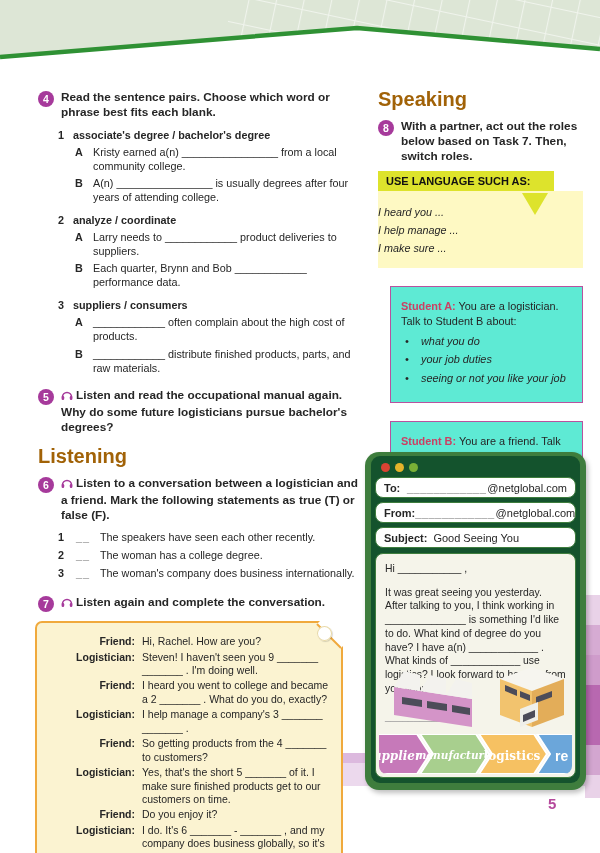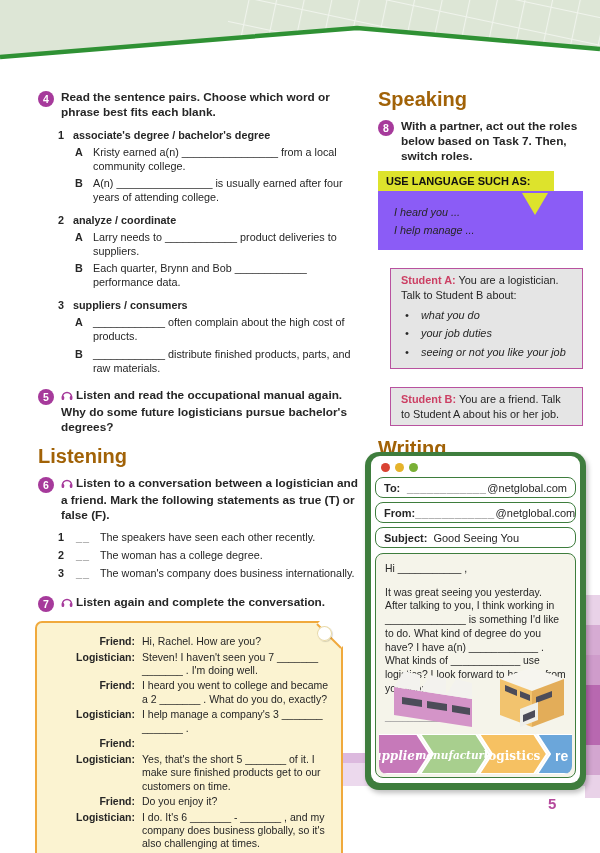--- a/index.html
+++ b/index.html
@@ -44,37 +44,37 @@
                  transform:rotate(45deg);border-bottom:2px solid #f0a93c;}
   .convo .hole{position:absolute;top:3px;right:9px;width:15px;height:15px;border-radius:50%;
                background:#fff;box-shadow:inset 0 0 0 1px #e8d9a8, 1px 1px 1px rgba(0,0,0,.15);}
   .dlg-row{display:flex;gap:7px;font-size:10.5px;line-height:1.26;margin:2.5px 0;}
   .dlg-row .spk{flex:0 0 92px;text-align:right;font-weight:bold;}
   .dlg-row .txt{flex:1;}
   
   .usebox{position:relative;margin:6px 0 12px 0;}
   .usebox .hdr{display:inline-block;width:86%;background:#dde32c;color:#111;
                font-weight:bold;font-size:11px;padding:4px 8px;box-sizing:border-box;}
-  .usebox .bodyp{background:#8b5cf6;padding:9px 10px 8px 16px;font-size:10.8px;font-style:italic;}
+  .usebox .bodyp{background:#fef9c3;padding:9px 10px 8px 0;font-size:10.8px;font-style:italic;}
   .usebox .bodyp div{margin:6px 0;}
   .usebox .tri{position:absolute;top:22px;left:70%;width:0;height:0;
                border-left:13px solid transparent;border-right:13px solid transparent;
                border-top:22px solid #dde32c;}
   
-  .student{border:1.6px solid #b8529f;background:#e5e5e5;margin:18px 0 11px 12px;
-           padding:4px 10px;font-size:10.9px;line-height:1.35;}
+  .student{border:1.6px solid #b8529f;background:#5eead4;margin:18px 0 11px 12px;
+           padding:12px 10px;font-size:10.9px;line-height:1.35;}
   .student .lbl{color:#cc3f63;font-weight:bold;}
   .student ul{margin:5px 0 0 0;padding:0;list-style:none;}
   .student li{margin:4px 0;padding-left:20px;position:relative;font-style:italic;}
   .student li::before{content:"\2022";position:absolute;left:4px;}
   
   .email-card{position:absolute;left:365px;top:452px;width:221px;height:338px;z-index:2;
               background:#3e7d3d;border-radius:14px;box-shadow:2px 3px 5px rgba(0,0,0,.25);
               padding:4px 6px 7px 6px;box-sizing:border-box;}
-  .email-inner{position:relative;width:100%;height:100%;background:#ffffff;border-radius:9px;
+  .email-inner{position:relative;width:100%;height:100%;background:#14532d;border-radius:9px;
                padding:3px 3px 4px 3px;box-sizing:border-box;display:flex;flex-direction:column;}
   .dots{display:flex;gap:5px;padding:4px 0 3px 7px;}
   .dot{width:9px;height:9px;border-radius:50%;}
   .field{display:flex;align-items:center;background:#fff;border:1.6px solid #3e7d3d;border-radius:8px;
          padding:2px 8px;margin:2px 1px;font-size:11px;min-height:15px;}
   .field .flab{font-weight:bold;}
   .field .spacer{flex:1;}
   .field .blank{color:#9a9a9a;letter-spacing:.5px;margin-right:1px;}
   .field .val{margin-left:6px;}
   .ebody{flex:1;position:relative;background:#f5f4ea;border:1.6px solid #3e7d3d;border-radius:8px;
@@ -130,21 +130,21 @@
         <div class="pair-head">
           <span>1</span>
           <span>associate's degree / bachelor's degree</span>
         </div>
         <div class="sent">
           <b>A</b>
           <span>Kristy earned a(n) ________________ from a local community college.</span>
         </div>
         <div class="sent">
           <b>B</b>
-          <span>A(n) ________________ is usually earned after four years of attending college.</span>
+          <span>A(n) ________________ is usually degrees after four years of attending college.</span>
         </div>
       </div>
 
       <div class="pair">
         <div class="pair-head">
           <span>2</span>
           <span>analyze / coordinate</span>
         </div>
         <div class="sent">
           <b>A</b>
@@ -227,35 +227,36 @@
     <div class="hole"></div>
     <div>
 
         <div class="dlg-row">
           <span class="spk">Friend:</span>
           <span class="txt">Hi, Rachel. How are you?</span>
         </div>
 
         <div class="dlg-row">
           <span class="spk">Logistician:</span>
-          <span class="txt">Steven! I haven't seen you 7 _______ _______ . I'm doing well.</span>
+          <span class="txt">Steven! I haven't seen you 9 _______ _______ . I'm doing well.</span>
         </div>
 
         <div class="dlg-row">
           <span class="spk">Friend:</span>
           <span class="txt">I heard you went to college and became a 2 _______ . What do you do, exactly?</span>
         </div>
 
         <div class="dlg-row">
           <span class="spk">Logistician:</span>
           <span class="txt">I help manage a company's 3 _______ _______ .</span>
         </div>
 
         <div class="dlg-row">
           <span class="spk">Friend:</span>
+          <span class="txt">So getting products from the 4 _______ to customers?</span>
         </div>
 
         <div class="dlg-row">
           <span class="spk">Logistician:</span>
           <span class="txt">Yes, that's the short 5 _______ of it. I make sure finished products get to our customers on time.</span>
         </div>
 
         <div class="dlg-row">
           <span class="spk">Friend:</span>
           <span class="txt">Do you enjoy it?</span>
@@ -280,20 +281,21 @@
 
   <div class="usebox">
     <div class="hdr">USE LANGUAGE SUCH AS:</div>
     <div class="tri"></div>
     <div class="bodyp">
 
         <div>I heard you ...</div>
 
         <div>I help manage ...</div>
 
+        <div>I make sure ...</div>
       </div>
   </div>
 
   <div class="student">
     <span class="lbl">Student A:</span>
     <span>You are a logistician. Talk to Student B about:</span>
     <ul>
 
         <li>what you do</li>
 

